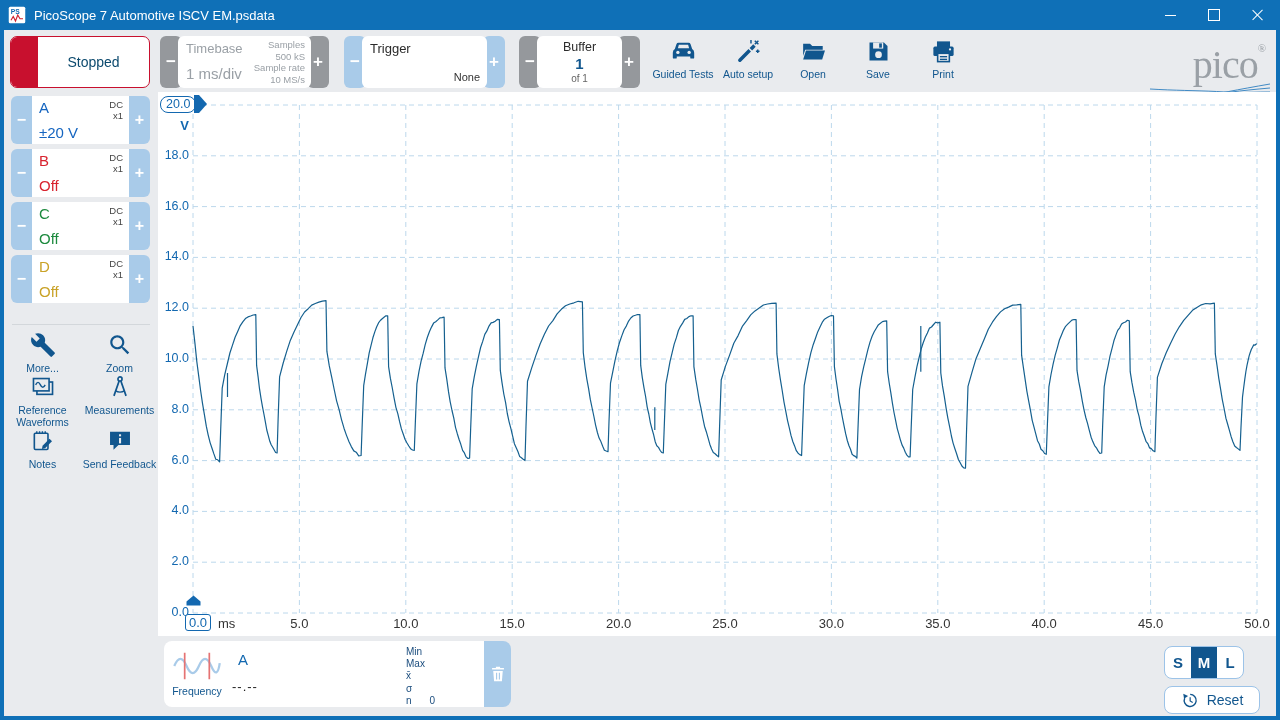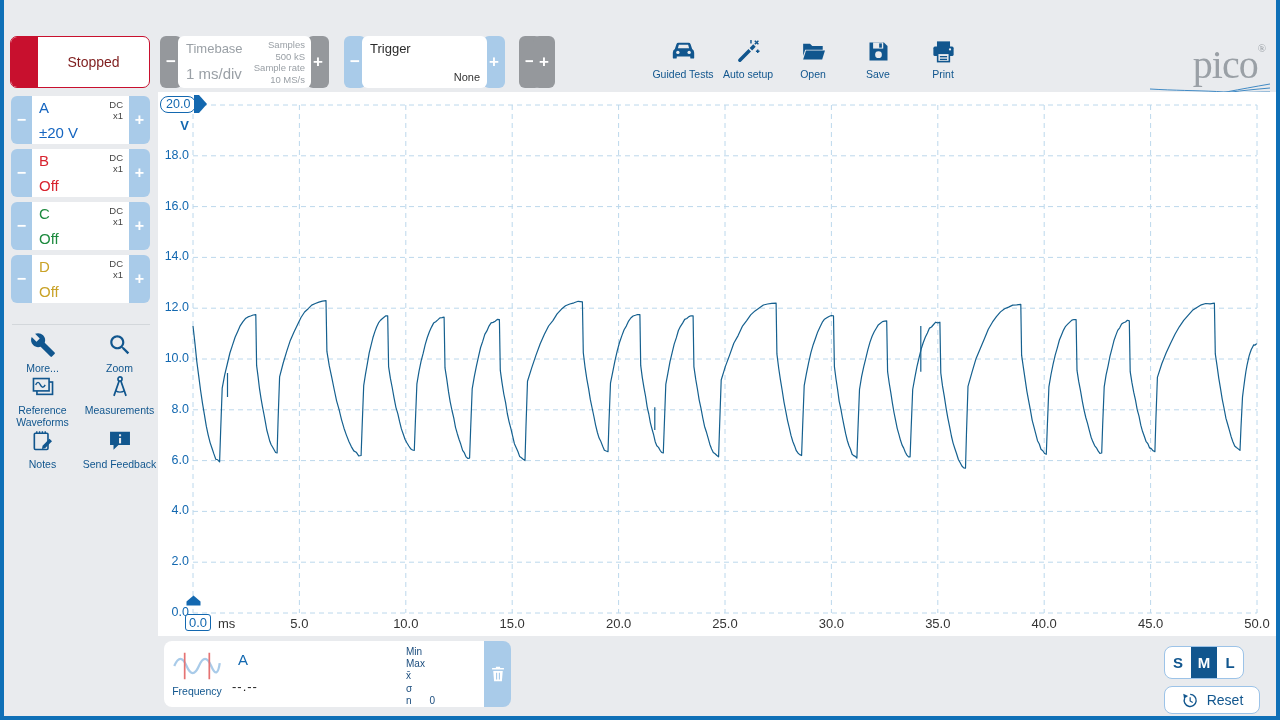--- a/index.html
+++ b/index.html
@@ -16,21 +16,21 @@
   .glyph-min{width:11px;height:0;border-top:1.4px solid #fff;display:block;}
   .glyph-max{width:10px;height:10px;border:1.2px solid #fff;display:block;}
   .glyph-close{position:relative;width:12px;height:12px;display:block;}
   .glyph-close::before,.glyph-close::after{content:"";position:absolute;left:5px;top:-1px;width:1.4px;height:14px;background:#fff;}
   .glyph-close::before{transform:rotate(45deg);} .glyph-close::after{transform:rotate(-45deg);}
   
   .toolbar{position:absolute;left:0;top:30px;width:1272px;height:62px;background:#e9ebee;}
   .stopped-btn{position:absolute;left:6px;top:6px;width:140px;height:52px;background:#fff;
       border:1.5px solid #c8102e;border-radius:7px;display:flex;align-items:center;overflow:hidden;padding:0;cursor:pointer;}
   .stop-strip{width:27px;height:100%;background:#c8102e;flex:none;}
-  .stop-label{flex:1;text-align:center;color:#7f1d1d;font-size:14px;font-family:"Liberation Sans",sans-serif;}
+  .stop-label{flex:1;text-align:center;color:#0c4a6e;font-size:14px;font-family:"Liberation Sans",sans-serif;}
   .ctl-group{position:absolute;top:6px;height:52px;display:flex;}
   .ctl-btn{width:22px;height:52px;border-radius:6px;color:#fff;font-size:17px;font-weight:bold;
            display:flex;align-items:center;justify-content:center;cursor:pointer;flex:none;}
   .ctl-btn.gray{background:#95989c;} .ctl-btn.blue{background:#a9cbe9;}
   .ctl-btn.left{margin-right:-4px;} .ctl-btn.right{margin-left:-4px;}
   .ctl-body{background:#fff;border-radius:6px;height:52px;position:relative;z-index:1;box-sizing:border-box;}
   #timebase-group{left:156px;} #timebase-group .ctl-body{width:133px;}
   #trigger-group{left:340px;} #trigger-group .ctl-body{width:125px;}
   #buffer-group{left:515px;}  #buffer-group .ctl-body{width:85px;}
   .tb-label{position:absolute;left:8px;top:5px;font-size:13px;color:#9aa0a6;}
@@ -96,20 +96,39 @@
   .sml-opt.sel{background:#11568e;color:#fff;}
   .reset-btn{position:absolute;left:1006px;top:50px;width:94px;height:26px;border:1px solid #9cc3e8;border-radius:8px;
              background:#fff;display:flex;align-items:center;justify-content:center;gap:8px;cursor:pointer;}
   .reset-label{font-size:14px;color:#11568e;}
 </style>
 </head>
 <body>
 
 <div class="app">
 
+  <div class="titlebar">
+    <svg class="app-icon" viewBox="0 0 24 24">
+      <rect x="1" y="1" width="22" height="22" rx="2" fill="#fff"></rect>
+      <text x="3.5" y="11" font-size="9" font-weight="bold" fill="#1368b0" font-family="Liberation Sans, sans-serif">PS</text>
+      <path d="M4 19 l3-5 3 6 3-8 3 5 h4" stroke="#d0202e" stroke-width="1.5" fill="none"></path>
+    </svg>
+    <div class="title">PicoScope 7 Automotive ISCV EM.psdata</div>
+    <div class="win-controls">
+      <div class="win-btn">
+          <span class="glyph-min"></span>
+        </div>
+      <div class="win-btn">
+          <span class="glyph-max"></span>
+        </div>
+      <div class="win-btn">
+          <span class="glyph-close"></span>
+        </div>
+    </div>
+  </div>
 
   <div class="toolbar">
     <button class="stopped-btn">
       <span class="stop-strip"></span>
       <span class="stop-label">Stopped</span>
     </button>
 
     <div class="ctl-group" id="timebase-group">
       <div class="ctl-btn gray left">−</div>
       <div class="ctl-body">
@@ -129,20 +148,25 @@
       <div class="ctl-btn blue left">−</div>
       <div class="ctl-body">
         <span class="trig-label">Trigger</span>
         <span class="trig-mode">None</span>
       </div>
       <div class="ctl-btn blue right">+</div>
     </div>
 
     <div class="ctl-group" id="buffer-group">
       <div class="ctl-btn gray left">−</div>
+      <div class="ctl-body">
+        <span class="buf-label">Buffer</span>
+        <span class="buf-value">1</span>
+        <span class="buf-of">of 1</span>
+      </div>
       <div class="ctl-btn gray right">+</div>
     </div>
 
     <div class="toolbar-actions" id="toolbar-actions">
         <div class="tb-action">
           <svg width="27" height="27" viewBox="0 0 24 24" style="color:#11568e">
             <path fill="currentColor" d="M4.3 9.8 5.7 5.6Q6.1 4.3 7.5 4.3h9q1.4 0 1.8 1.3l1.4 4.2q1.8 1 1.8 3.2v4.5q0 .8-.8.8h-1.9q-.8 0-.8-.8v-1H6v1q0 .8-.8.8H3.3q-.8 0-.8-.8V13q0-2.2 1.8-3.2Z"></path>
             <path d="M7 9.2h10l-.9-3.2H7.9Z" fill="#e9ebee"></path>
             <circle cx="7" cy="12.8" r="1.5" fill="#e9ebee"></circle>
             <circle cx="17" cy="12.8" r="1.5" fill="#e9ebee"></circle>

